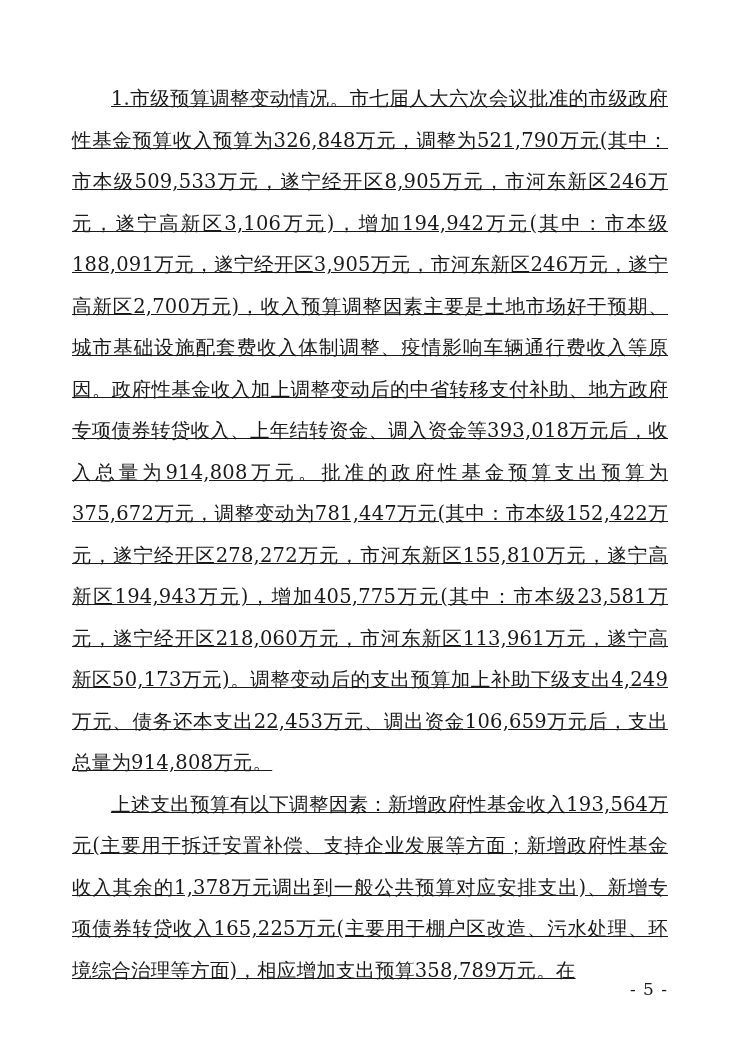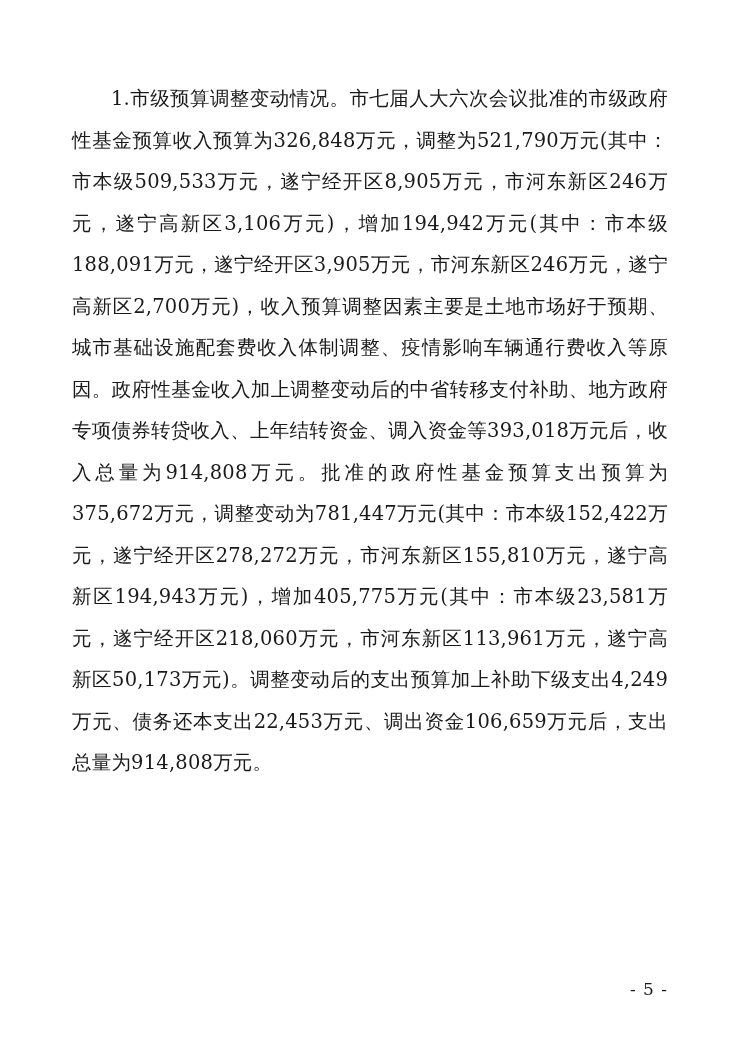--- a/index.html
+++ b/index.html
@@ -27,35 +27,37 @@
   .body-text {
     font-size: 19.5px;
     line-height: 41.5px;
     text-align: justify;
     text-justify: inter-ideograph;
     letter-spacing: 0.2px;
   }
   .para {
     text-indent: 2em;
     margin: 0 0 0 0;
+    text-decoration: underline;
   }
   .para + .para {
     margin-top: 0px;
   }
   .page-number {
     position: absolute;
     right: 72px;
     bottom: 44px;
     font-size: 17px;
     letter-spacing: 1px;
     color: #1a1a1a;
     font-family: "DejaVu Serif", "Liberation Serif", serif;
   }
 </style>
 </head>
 <body>
 
 <div class="page">
   <div class="body-text">
     <p class="para">1.市级预算调整变动情况。市七届人大六次会议批准的市级政府性基金预算收入预算为326,848万元，调整为521,790万元(其中：市本级509,533万元，遂宁经开区8,905万元，市河东新区246万元，遂宁高新区3,106万元)，增加194,942万元(其中：市本级188,091万元，遂宁经开区3,905万元，市河东新区246万元，遂宁高新区2,700万元)，收入预算调整因素主要是土地市场好于预期、城市基础设施配套费收入体制调整、疫情影响车辆通行费收入等原因。政府性基金收入加上调整变动后的中省转移支付补助、地方政府专项债券转贷收入、上年结转资金、调入资金等393,018万元后，收入总量为914,808万元。批准的政府性基金预算支出预算为375,672万元，调整变动为781,447万元(其中：市本级152,422万元，遂宁经开区278,272万元，市河东新区155,810万元，遂宁高新区194,943万元)，增加405,775万元(其中：市本级23,581万元，遂宁经开区218,060万元，市河东新区113,961万元，遂宁高新区50,173万元)。调整变动后的支出预算加上补助下级支出4,249万元、债务还本支出22,453万元、调出资金106,659万元后，支出总量为914,808万元。</p>
+    <p class="para">上述支出预算有以下调整因素：新增政府性基金收入193,564万元(主要用于拆迁安置补偿、支持企业发展等方面；新增政府性基金收入其余的1,378万元调出到一般公共预算对应安排支出)、新增专项债券转贷收入165,225万元(主要用于棚户区改造、污水处理、环境综合治理等方面)，相应增加支出预算358,789万元。在</p>
   </div>
   <div class="page-number">- 5 -</div>
 </div>
 
 </body></html>

